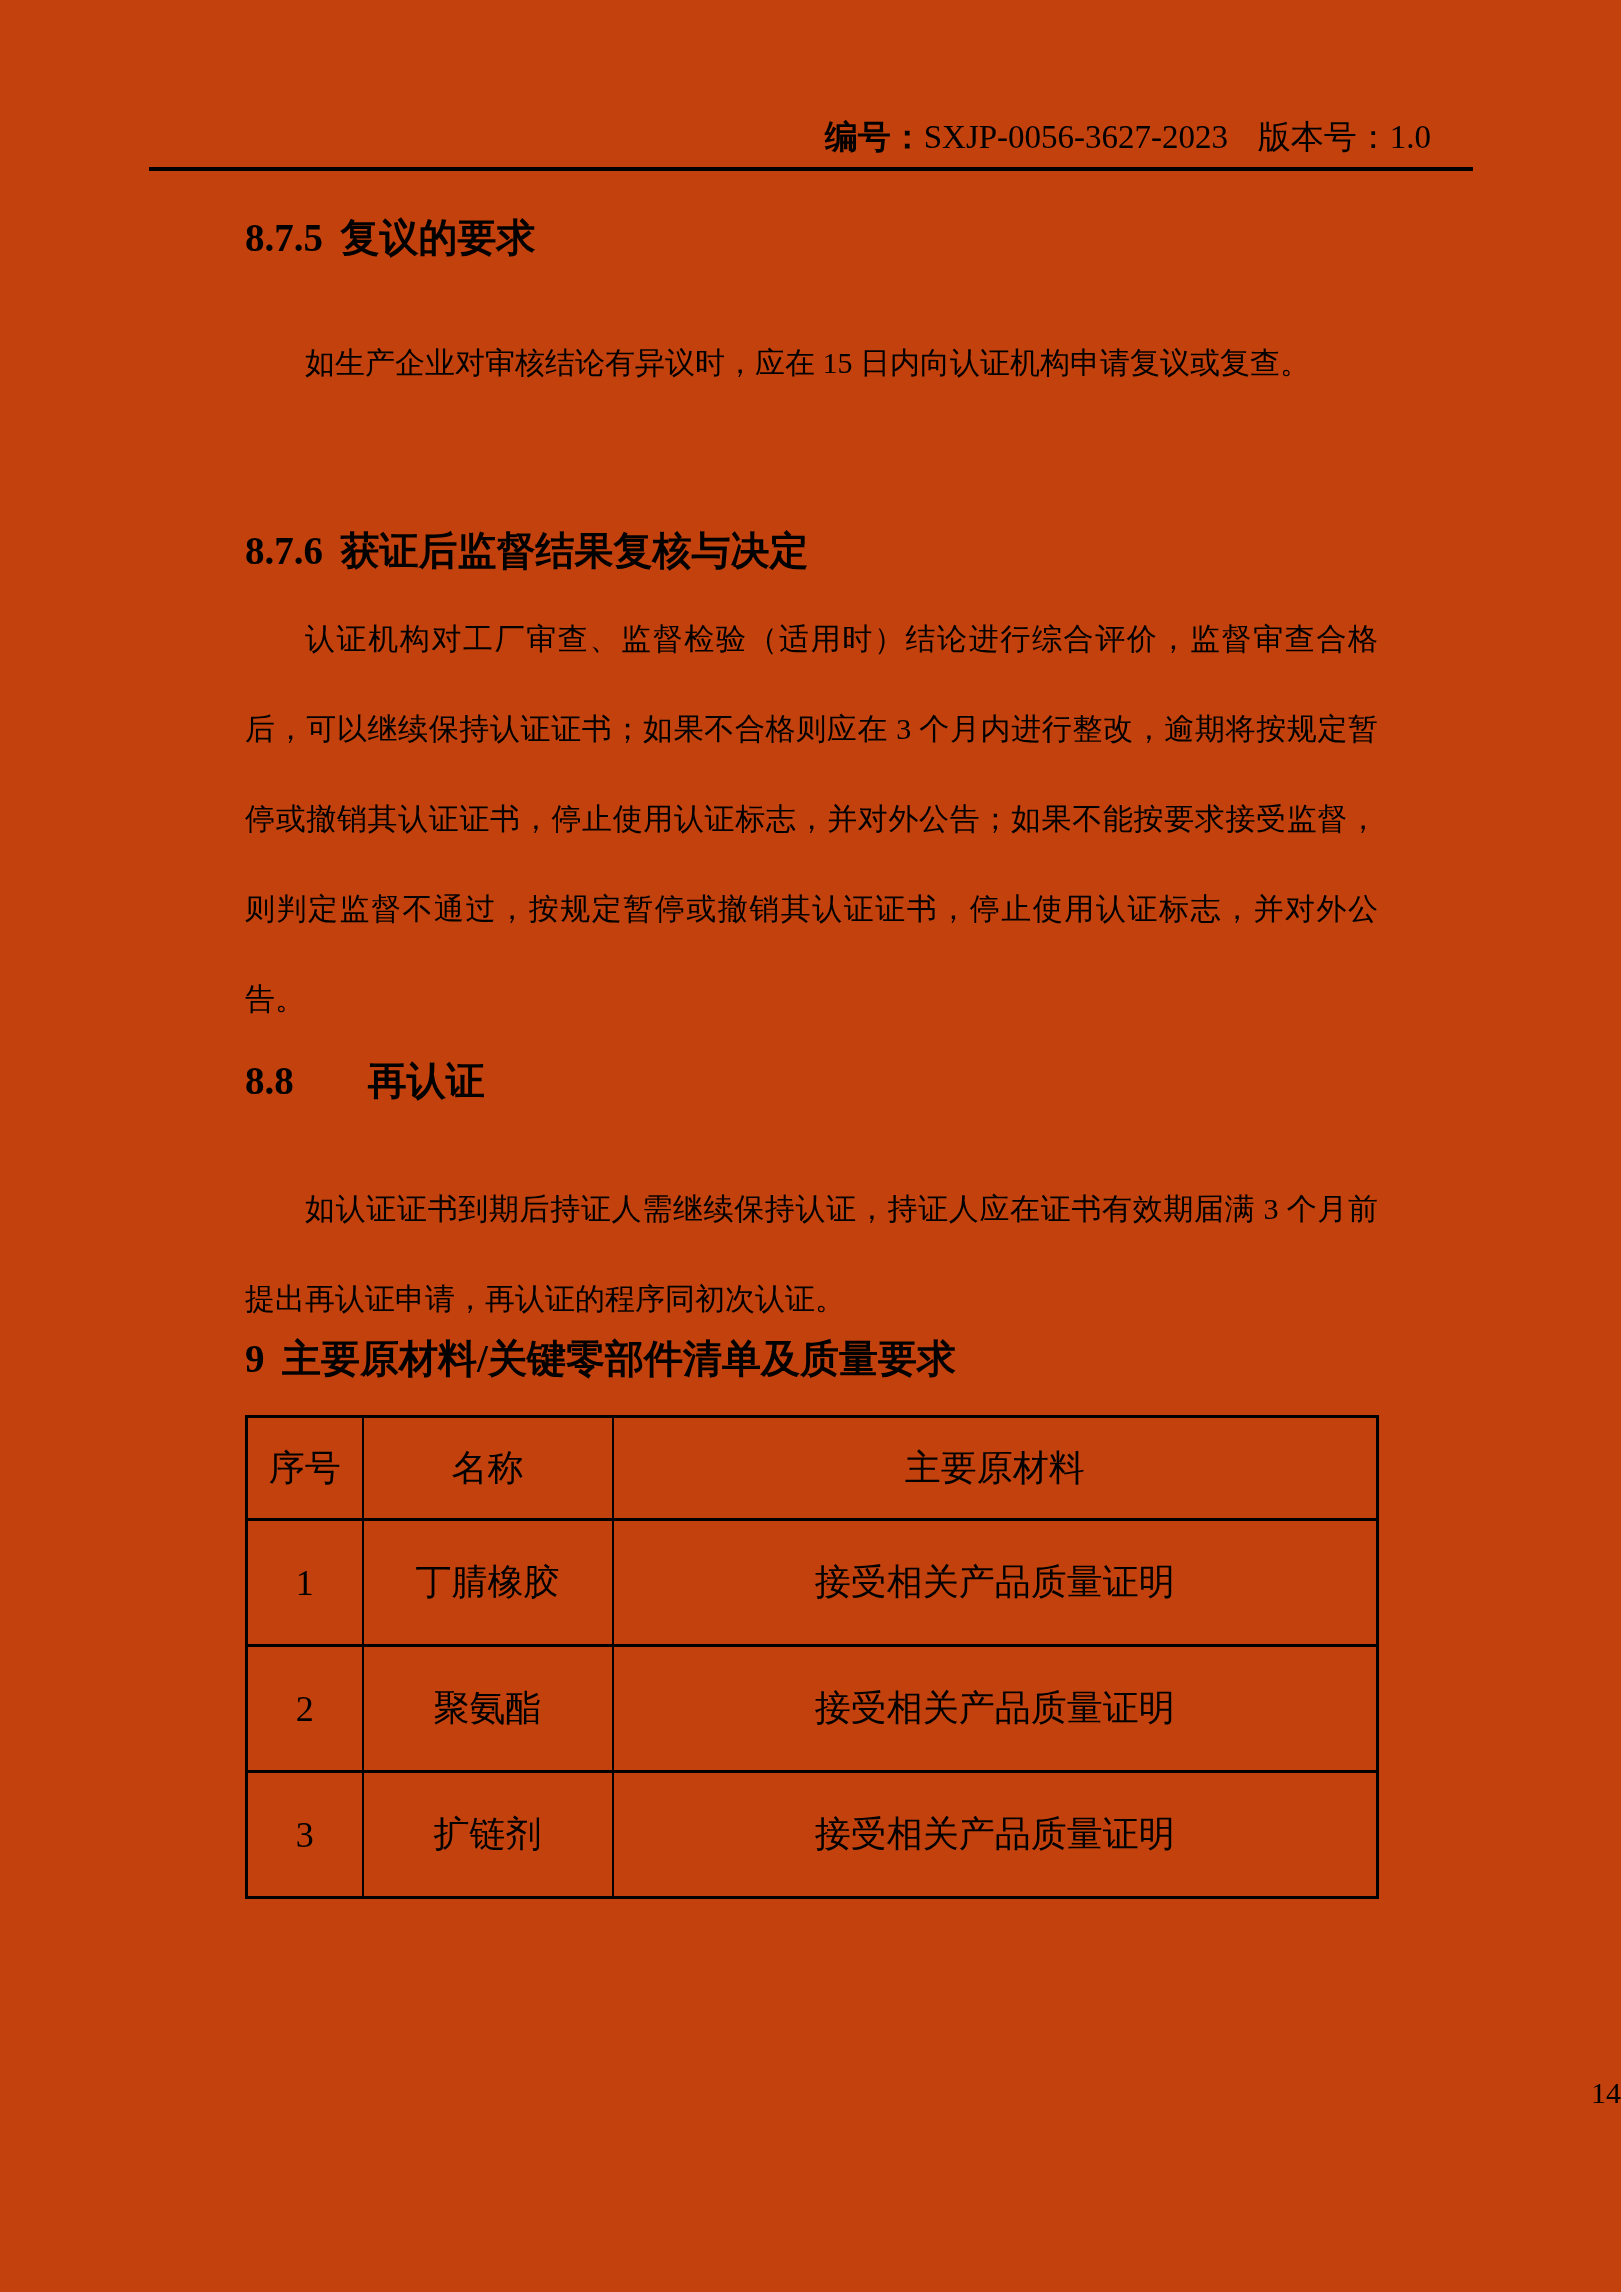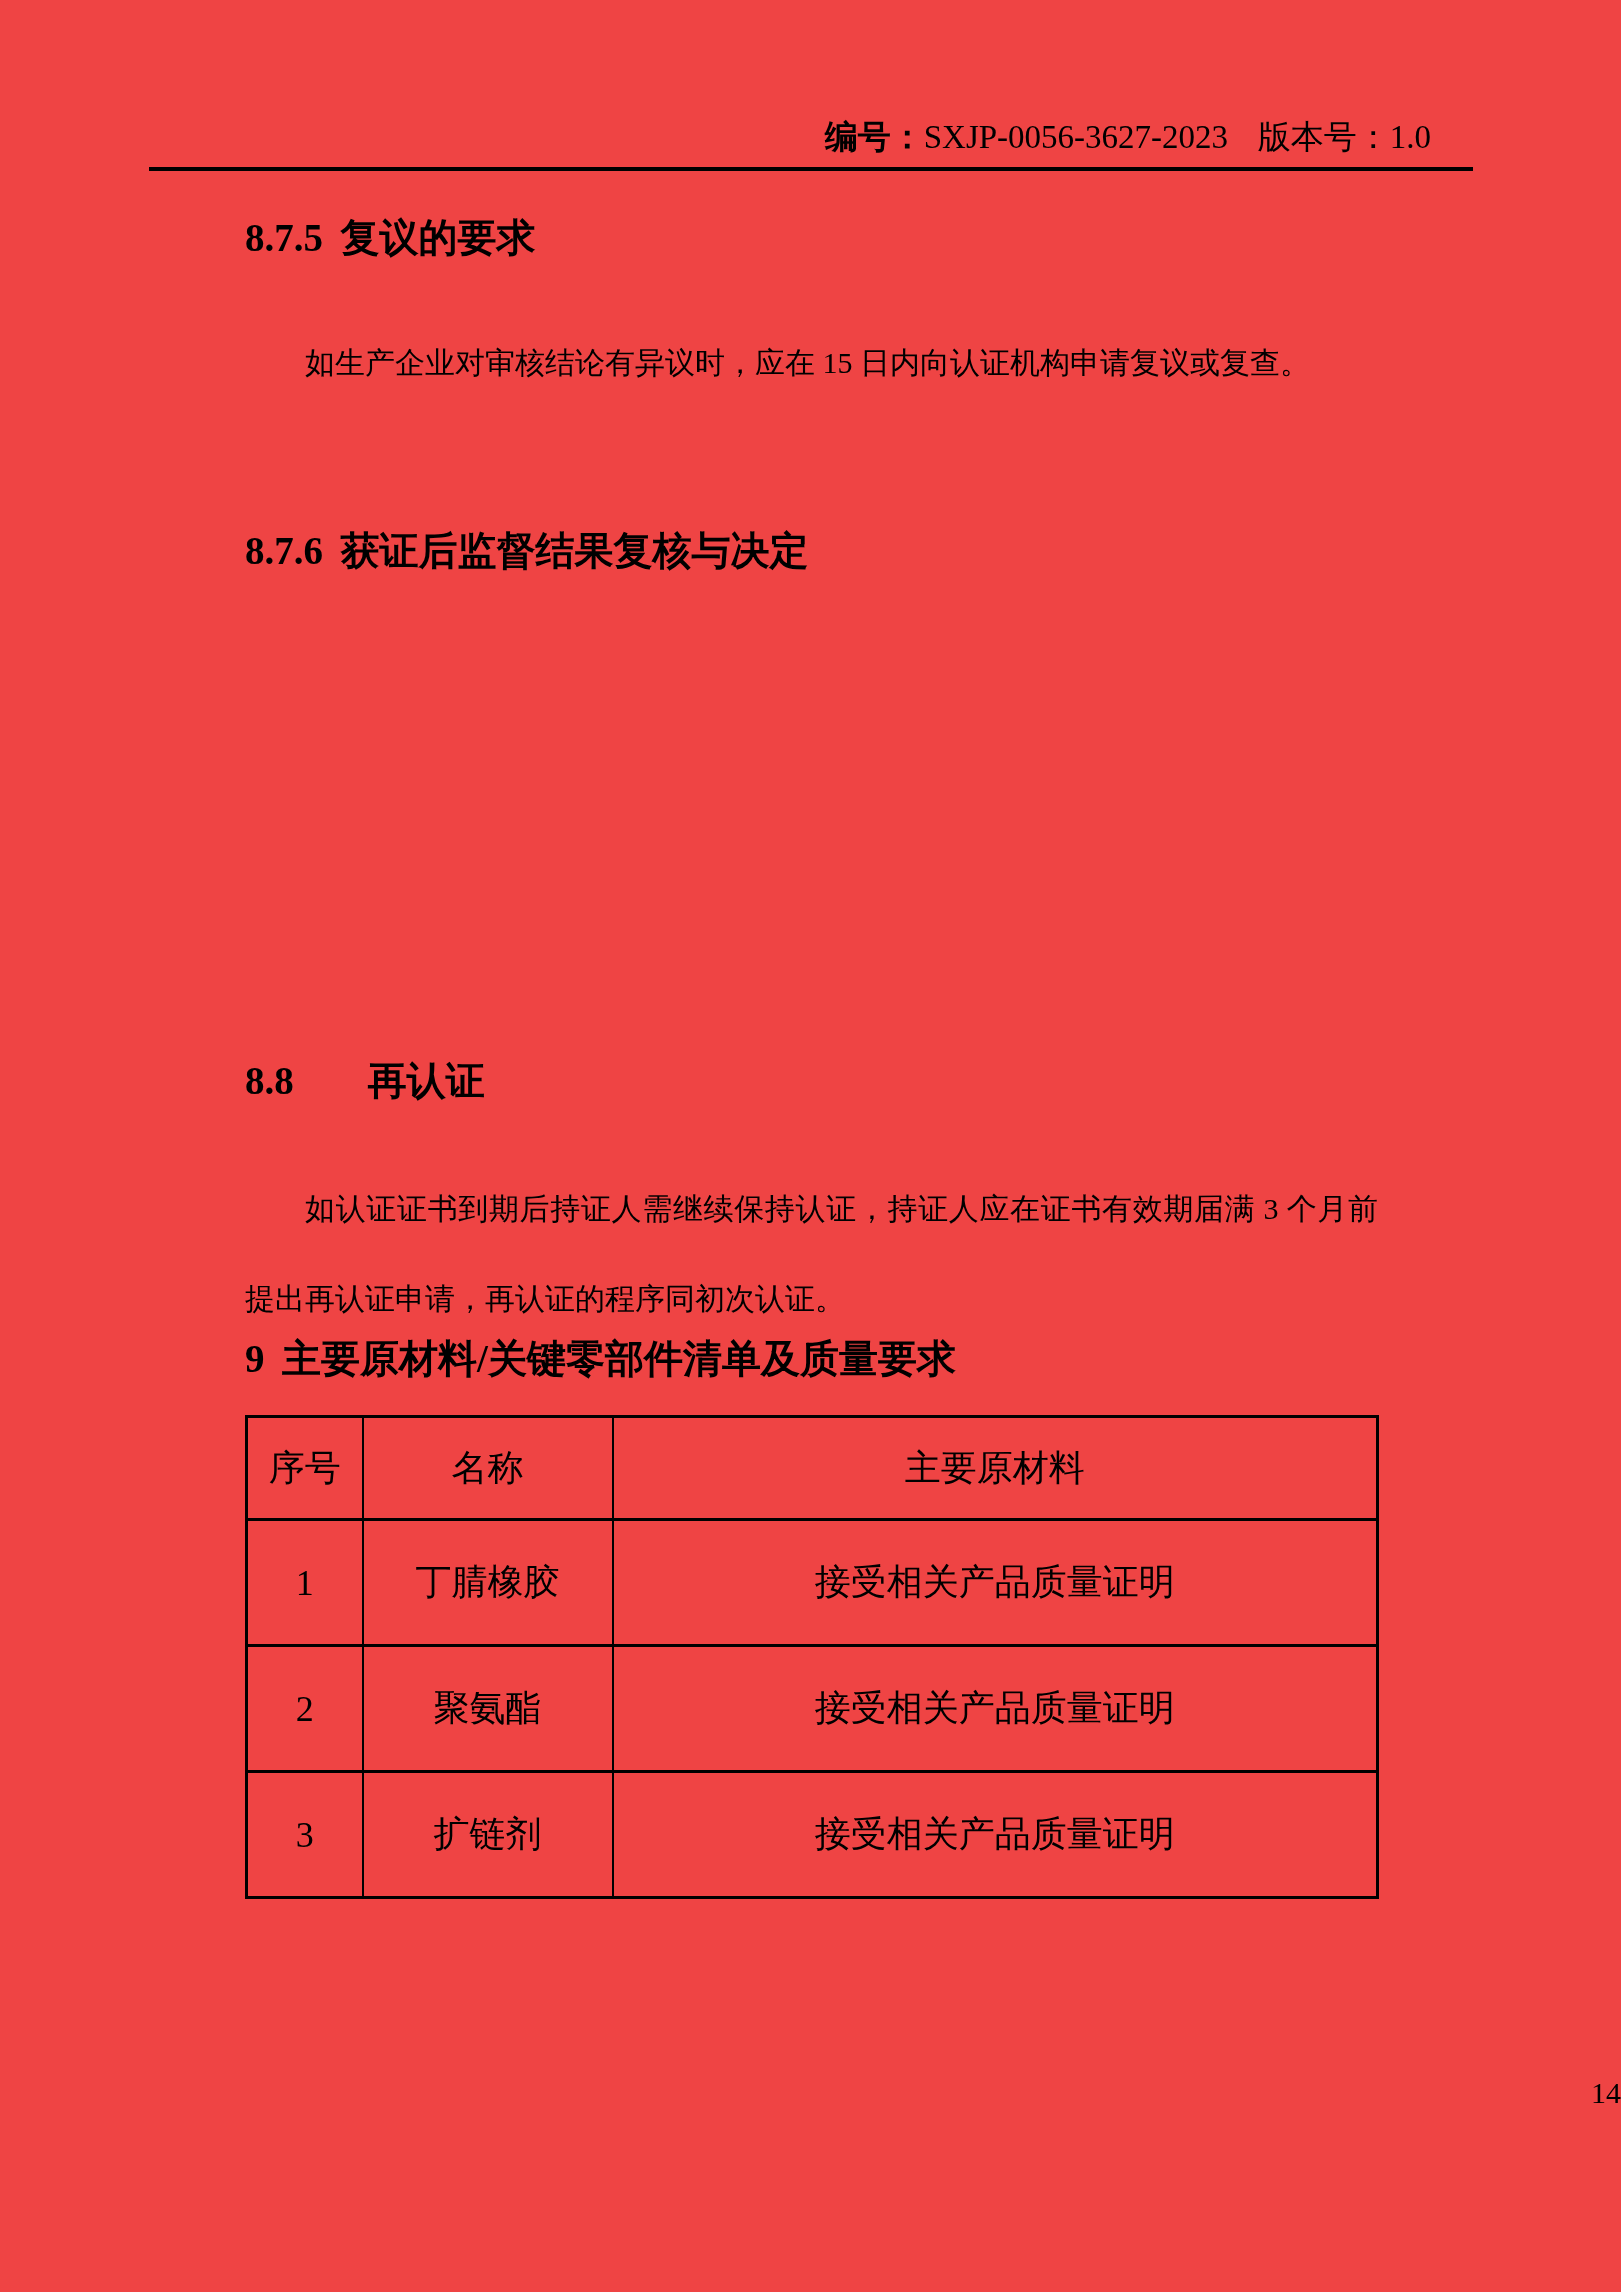--- a/index.html
+++ b/index.html
@@ -10,21 +10,21 @@
   body {
     width: 1621px;
     height: 2293px;
     position: relative;
     font-family: "Liberation Serif", "DejaVu Serif", serif;
     color: #000000;
   }
   .page {
     position: absolute;
     inset: 0;
-    background: #ef4444;
+    background: #c2410c;
   }
   
   .doc-header {
     position: absolute;
     top: 114px;
     left: 149px;
     width: 1282px;
     text-align: right;
     font-size: 33px;
     line-height: 47px;
@@ -118,20 +118,21 @@
   <div class="header-rule"></div>
 
   <h2 class="section-heading" id="h-875">
     <span class="num">8.7.5</span><span>复议的要求</span>
   </h2>
   <p class="para" id="p-875">如生产企业对审核结论有异议时，应在 15 日内向认证机构申请复议或复查。</p>
 
   <h2 class="section-heading" id="h-876">
     <span class="num">8.7.6</span><span>获证后监督结果复核与决定</span>
   </h2>
+  <p class="para" id="p-876">认证机构对工厂审查、监督检验（适用时）结论进行综合评价，监督审查合格后，可以继续保持认证证书；如果不合格则应在 3 个月内进行整改，逾期将按规定暂停或撤销其认证证书，停止使用认证标志，并对外公告；如果不能按要求接受监督，则判定监督不通过，按规定暂停或撤销其认证证书，停止使用认证标志，并对外公告。</p>
 
   <h2 class="section-heading wide-gap" id="h-88">
     <span class="num">8.8</span><span>再认证</span>
   </h2>
   <p class="para" id="p-88">如认证证书到期后持证人需继续保持认证，持证人应在证书有效期届满 3 个月前提出再认证申请，再认证的程序同初次认证。</p>
 
   <h2 class="section-heading" id="h-9">
     <span class="num">9</span><span>主要原材料/关键零部件清单及质量要求</span>
   </h2>
 

